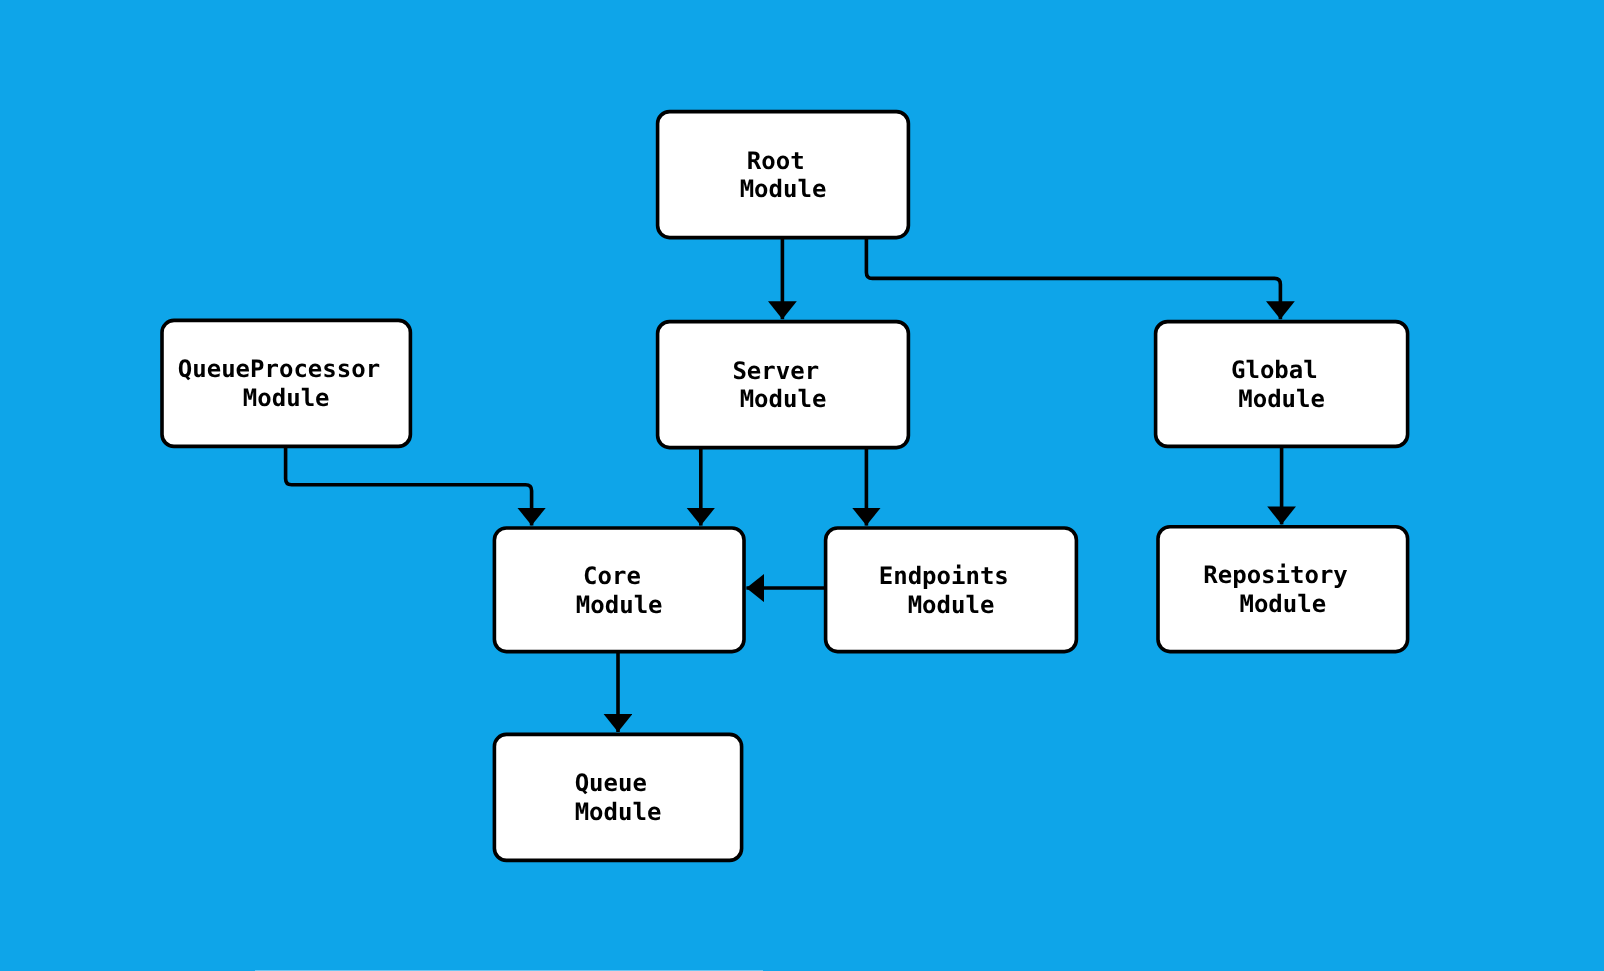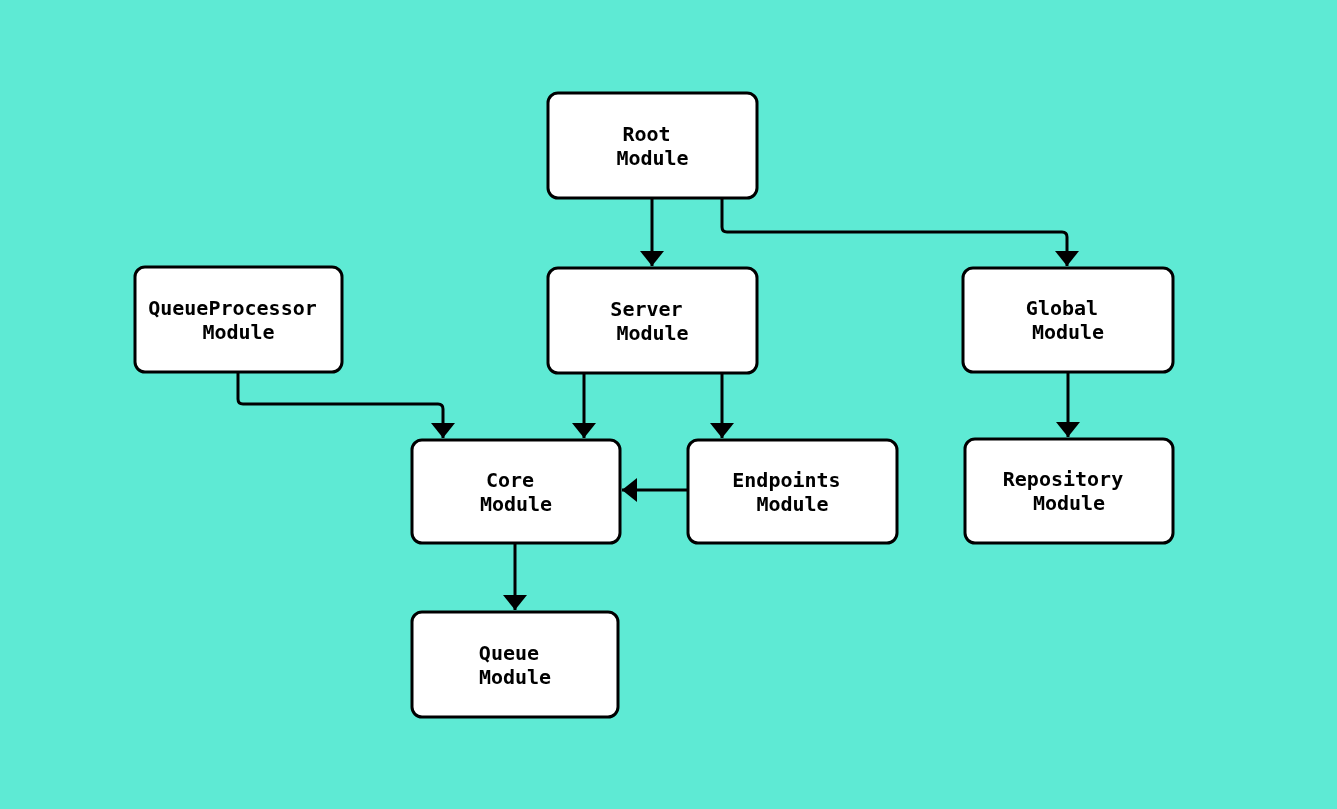--- a/index.html
+++ b/index.html
@@ -8,21 +8,21 @@
     background: #ffffff;
     width: 1337px;
     height: 809px;
     overflow: hidden;
     font-family: "DejaVu Sans Mono", monospace;
   }
   .canvas {
     position: relative;
     width: 1337px;
     height: 809px;
-    background: #5eead4;
+    background: #0ea5e9;
   }
   svg { display: block; }
   .node-box {
     fill: #ffffff;
     stroke: #000000;
     stroke-width: 3;
   }
   .node-label {
     fill: #000000;
     font-family: "DejaVu Sans Mono", monospace;

